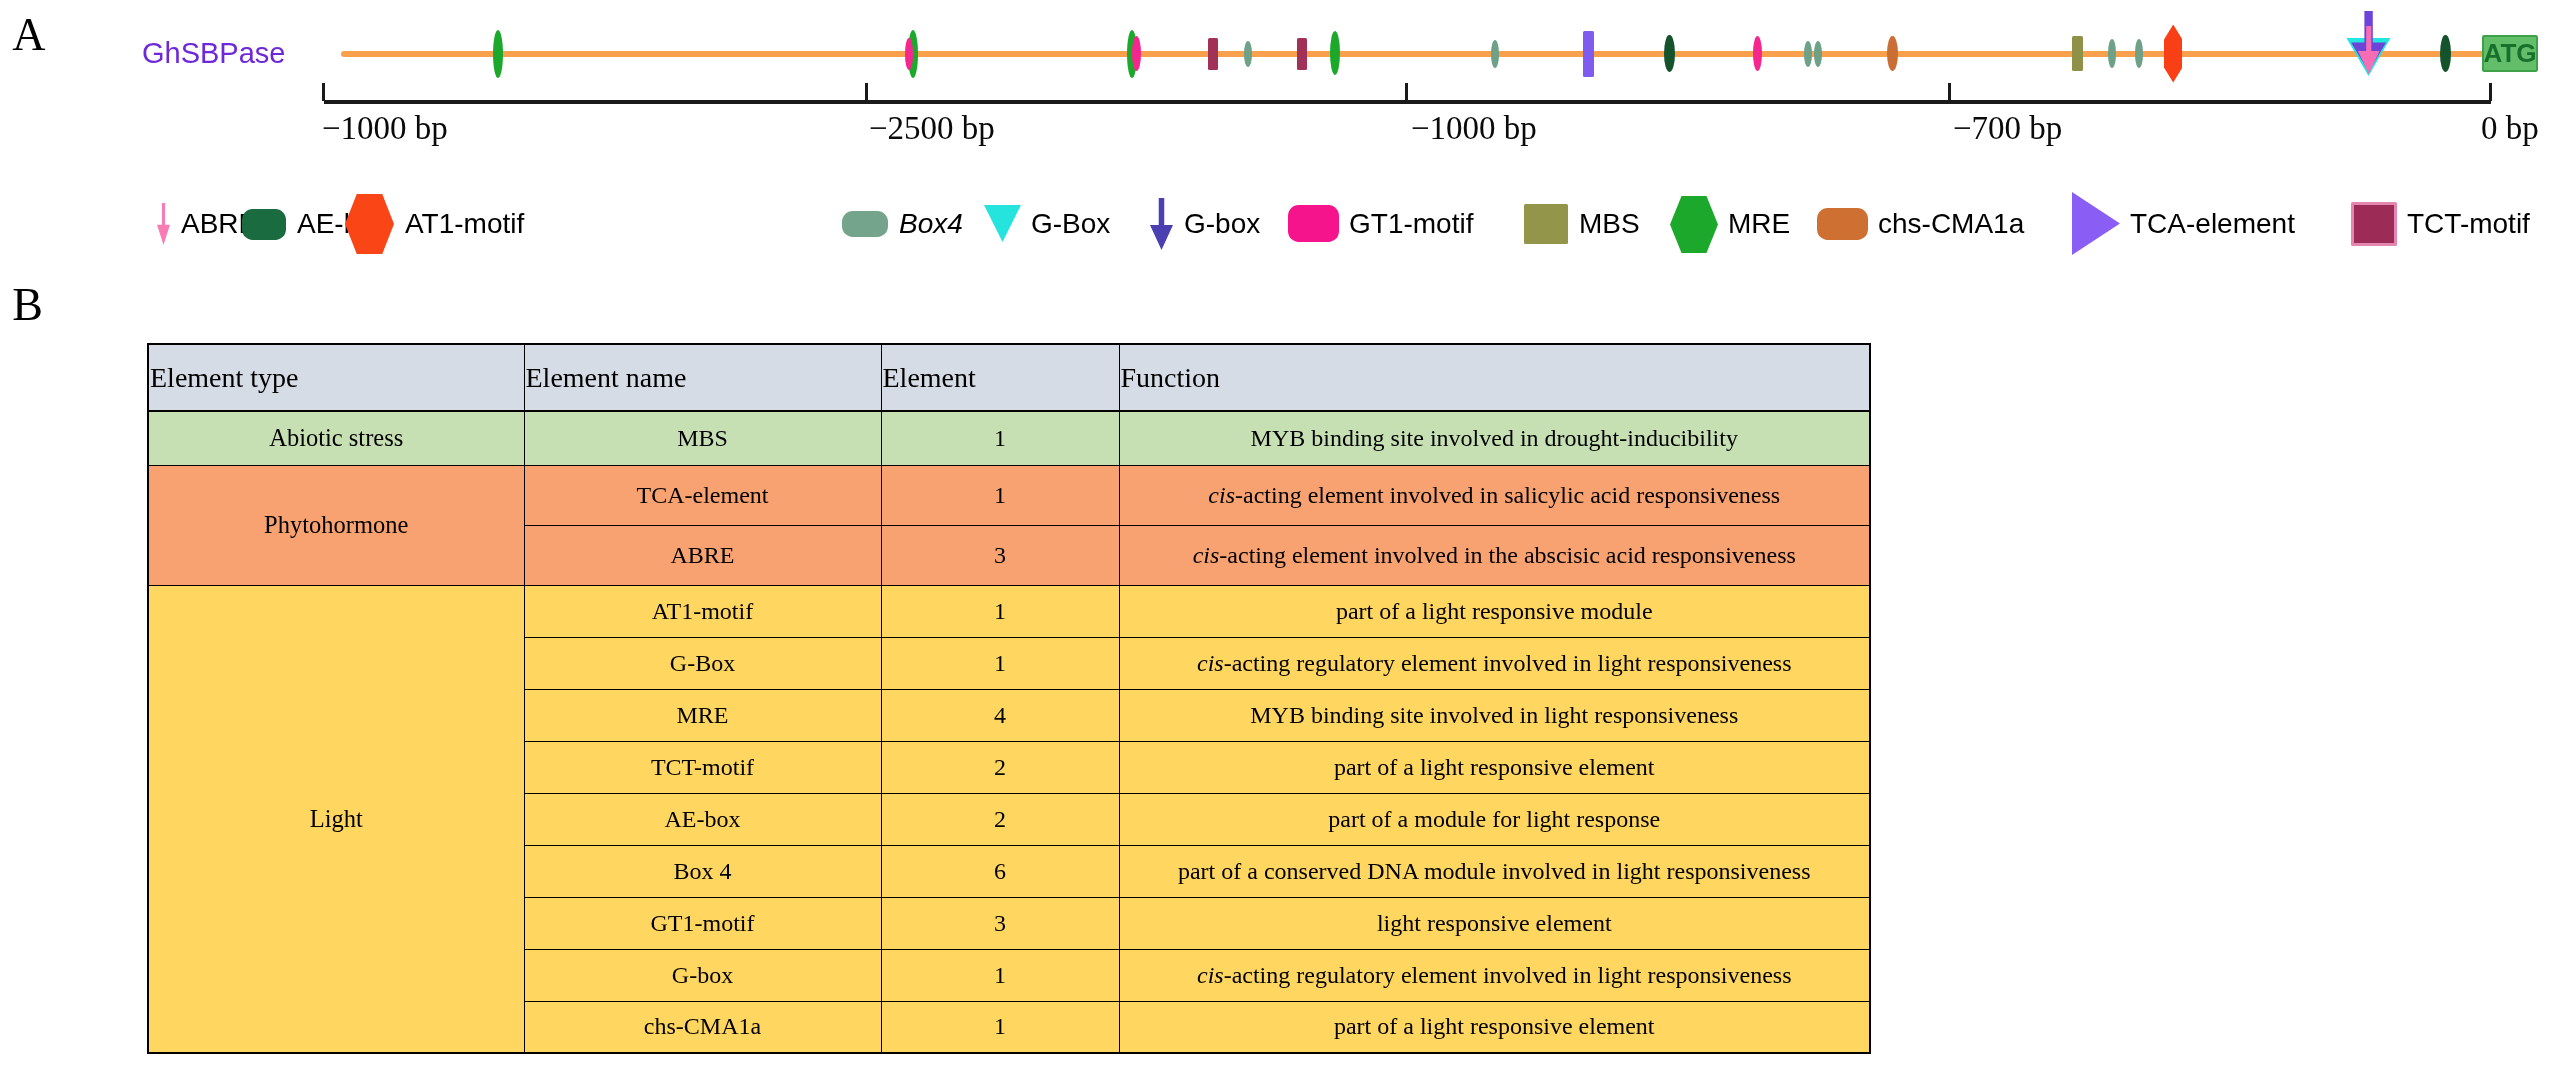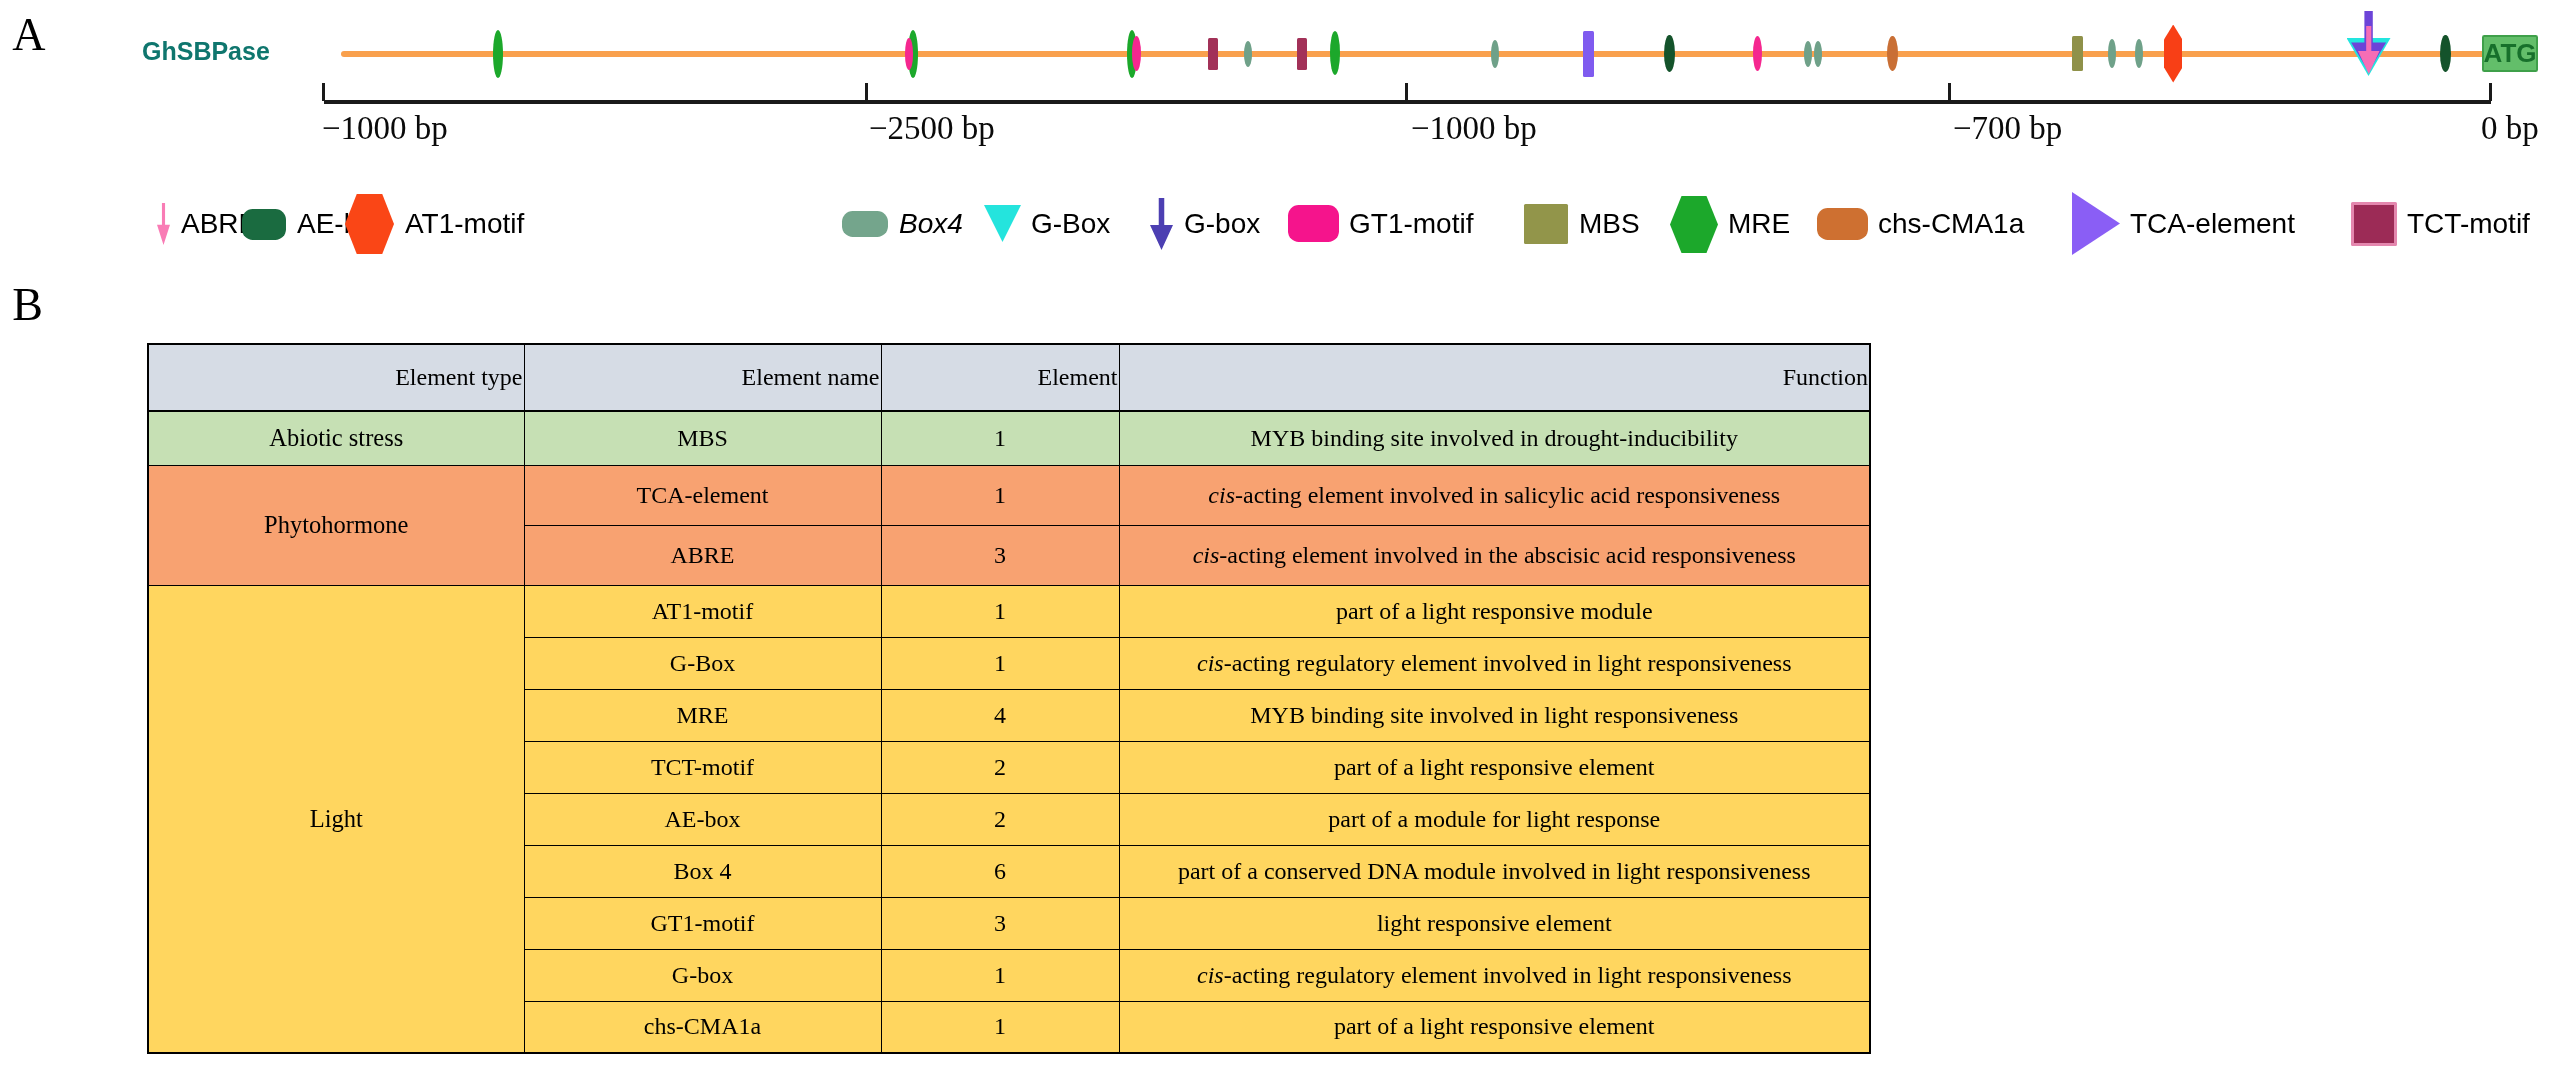--- a/index.html
+++ b/index.html
@@ -2,21 +2,21 @@
 <html style="font-size:12.3px"><head>
 <meta charset="utf-8">
 <style>
   html,body{margin:0;padding:0;background:#ffffff;}
   #figure{position:relative;width:2576px;height:1075px;background:#ffffff;overflow:hidden;
           font-family:"Liberation Serif",serif;}
   .panel-label{position:absolute;font-family:"Liberation Serif",serif;font-size:46px;color:#000;}
   #panel-a-label{left:12.3px;top:7.7px;}
   #panel-b-label{left:12.3px;top:278px;}
   #gene-label{position:absolute;left:142px;top:37px;font-family:"Liberation Sans",sans-serif;
-              font-size:25px;font-weight:700;color:#0f766e;}
+              font-size:29px;font-weight:400;color:#6d28d9;}
   #promoter-line{position:absolute;left:341px;top:51px;width:2145px;height:6.1px;
                  background:#F9A04D;border-radius:3.1px;}
   .map-el{position:absolute;}
   .shape-ellipse{border-radius:50%;}
   .shape-rect{border-radius:1.5px;}
   .shape-hexv{clip-path:polygon(50% 0%,100% 26%,100% 74%,50% 100%,0% 74%,0% 26%);}
   .shape-hex{clip-path:polygon(24% 0%,76% 0%,100% 50%,76% 100%,24% 100%,0% 50%);}
   .shape-pill{border-radius:10.7px;}
   .shape-tri-down{clip-path:polygon(0 0,100% 0,50% 100%);}
   .shape-tri-right{clip-path:polygon(0 0,100% 50%,0 100%);}
@@ -26,22 +26,22 @@
            font-family:"Liberation Sans",sans-serif;font-size:26px;font-weight:700;color:#17702B;box-sizing:border-box;}
   #ruler-bar{position:absolute;left:324px;top:100px;width:2167px;height:3.8px;background:#1a1a1a;}
   .ruler-tick{position:absolute;top:83px;width:3.1px;height:18.4px;background:#1a1a1a;}
   .ruler-label{position:absolute;top:110px;font-family:"Liberation Serif",serif;font-size:33px;color:#0a0a0a;white-space:nowrap;}
   .legend-item-label{position:absolute;top:208px;font-family:"Liberation Sans",sans-serif;font-size:28px;color:#000;white-space:nowrap;}
   .legend-icon{position:absolute;}
   #cluster{position:absolute;left:2345px;top:6.1px;width:48px;height:71px;}
   .cluster-part{position:absolute;}
   #b-table{position:absolute;left:147px;top:343px;border-collapse:collapse;table-layout:fixed;
            border:2.3px solid #000;}
-  #b-table th{border:1.5px solid #000;font-family:"Liberation Serif",serif;font-size:24px;font-weight:500;
-              text-align:right;vertical-align:middle;border-bottom:2.3px solid #000;}
+  #b-table th{border:1.5px solid #000;font-family:"Liberation Serif",serif;font-size:28px;font-weight:500;
+              text-align:left;vertical-align:middle;border-bottom:2.3px solid #000;}
   #b-table td{border:1.5px solid #000;font-family:"Liberation Serif",serif;font-size:24px;color:#000;
               text-align:center;vertical-align:middle;padding:0 4.6px;}
   #b-table thead tr{height:67px;background:#D6DCE5;}
   #b-table tr.g0{height:54px;}
   #b-table tr.g1{height:60px;}
   #b-table tr.g2{height:52px;}
   #b-table td.group-cell{font-size:24.5px;}
 </style>
 </head>
 <body>

